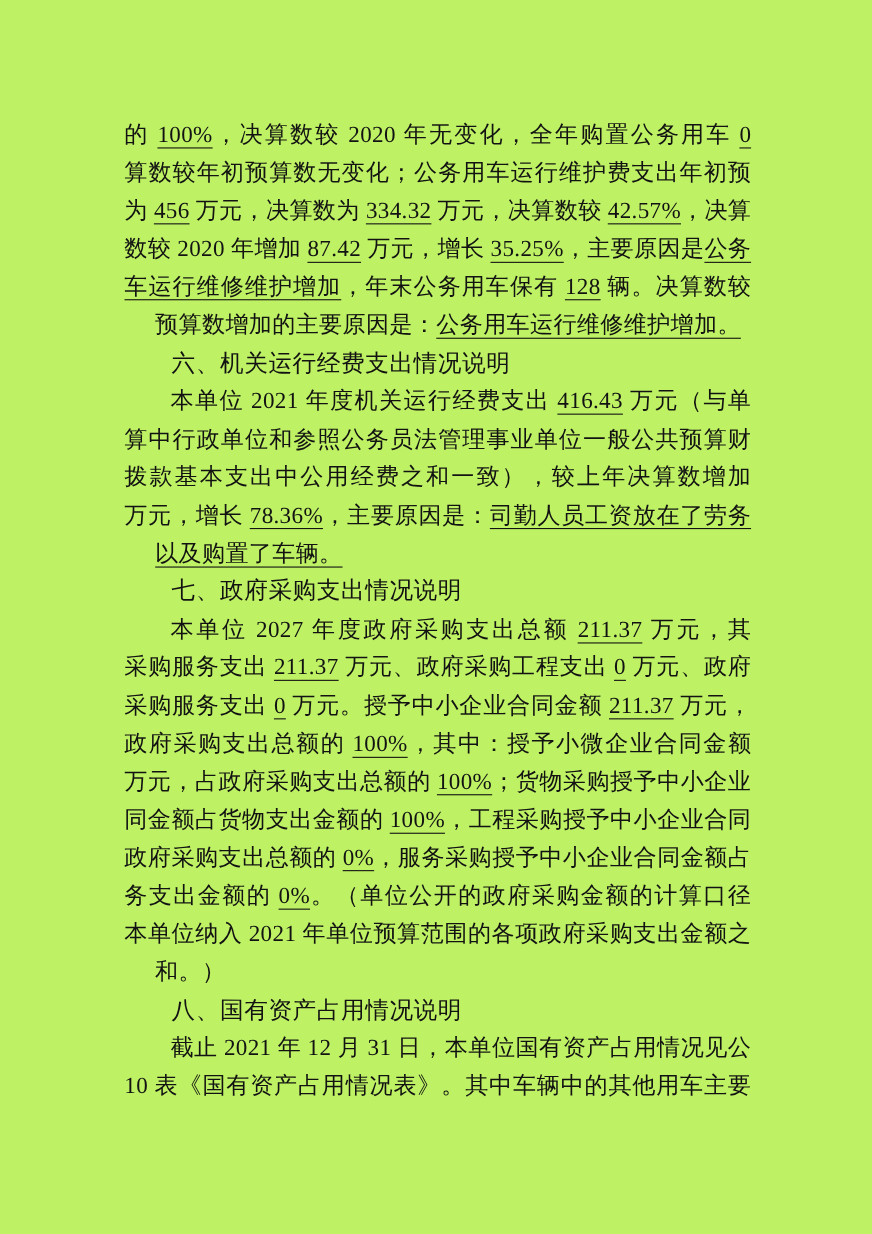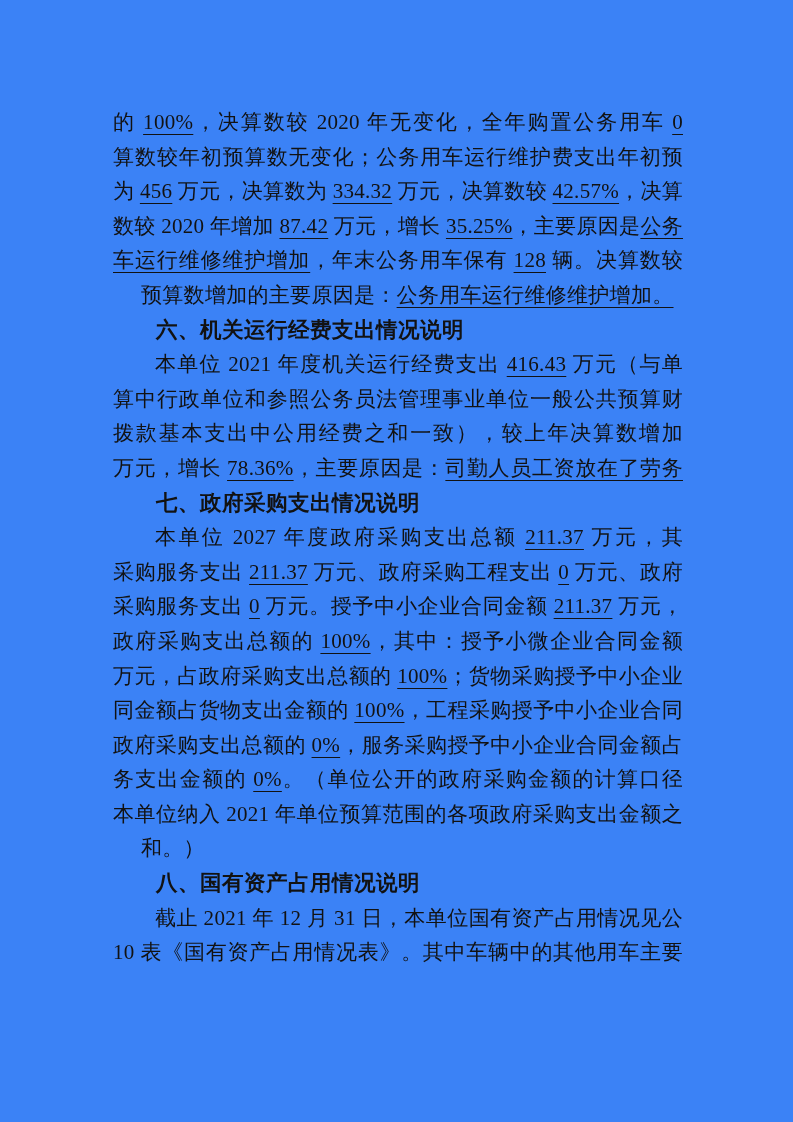--- a/index.html
+++ b/index.html
@@ -4,21 +4,21 @@
 <style>
   html, body {
     margin: 0;
     padding: 0;
     background: #ffffff;
   }
   .page {
     position: relative;
     width: 793px;
     height: 1122px;
-    background: #3b82f6;
+    background: #bef264;
     overflow: hidden;
     color: #121212;
     font-family: "Liberation Serif", serif;
   }
   .text-block {
     position: absolute;
     left: 113px;
     top: 105px;
     width: 570px;
   }
@@ -37,21 +37,21 @@
   .line.endline {
     text-align: left;
     text-align-last: left;
     margin-left: 28px;
   }
   .line.indent {
     text-indent: 2em;
   }
   .line.heading {
     font-family: "Liberation Sans", sans-serif;
-    font-weight: bold;
+    font-weight: normal;
     font-size: 21.5px;
     text-align: left;
     text-align-last: left;
     letter-spacing: 0.5px;
   }
   .u {
     text-decoration: underline;
     text-underline-offset: 5px;
     text-decoration-thickness: 1px;
   }
@@ -65,20 +65,21 @@
       <div class="line body fill"><span>算数较年初预算数无变化；公务用车运行维护费支出年初预算数</span></div>
       <div class="line body fill"><span>为 </span><span class="u">456</span><span> 万元，决算数为 </span><span class="u">334.32</span><span> 万元，决算数较 </span><span class="u">42.57%</span><span>，决算</span></div>
       <div class="line body fill"><span>数较 2020 年增加 </span><span class="u">87.42</span><span> 万元，增长 </span><span class="u">35.25%</span><span>，主要原因是</span><span class="u">公务用</span></div>
       <div class="line body fill"><span class="u">车运行维修维护增加</span><span>，年末公务用车保有 </span><span class="u">128</span><span> 辆。决算数较年初</span></div>
       <div class="line body endline"><span>预算数增加的主要原因是：</span><span class="u">公务用车运行维修维护增加。</span></div>
       <div class="line heading indent"><span>六、机关运行经费支出情况说明</span></div>
       <div class="line body fill indent"><span>本单位 2021 年度机关运行经费支出 </span><span class="u">416.43</span><span> 万元（与单位决</span></div>
       <div class="line body fill"><span>算中行政单位和参照公务员法管理事业单位一般公共预算财政</span></div>
       <div class="line body fill"><span>拨款基本支出中公用经费之和一致），较上年决算数增加 </span></div>
       <div class="line body fill"><span>万元，增长 </span><span class="u">78.36%</span><span>，主要原因是：</span><span class="u">司勤人员工资放在了劳务费，</span></div>
+      <div class="line body endline"><span class="u">以及购置了车辆。</span></div>
       <div class="line heading indent"><span>七、政府采购支出情况说明</span></div>
       <div class="line body fill indent"><span>本单位 2027 年度政府采购支出总额 </span><span class="u">211.37</span><span> 万元，其中：政</span></div>
       <div class="line body fill"><span>采购服务支出 </span><span class="u">211.37</span><span> 万元、政府采购工程支出 </span><span class="u">0</span><span> 万元、政府</span></div>
       <div class="line body fill"><span>采购服务支出 </span><span class="u">0</span><span> 万元。授予中小企业合同金额 </span><span class="u">211.37</span><span> 万元，占</span></div>
       <div class="line body fill"><span>政府采购支出总额的 </span><span class="u">100%</span><span>，其中：授予小微企业合同金额 </span></div>
       <div class="line body fill"><span>万元，占政府采购支出总额的 </span><span class="u">100%</span><span>；货物采购授予中小企业合</span></div>
       <div class="line body fill"><span>同金额占货物支出金额的 </span><span class="u">100%</span><span>，工程采购授予中小企业合同金</span></div>
       <div class="line body fill"><span>政府采购支出总额的 </span><span class="u">0%</span><span>，服务采购授予中小企业合同金额占服</span></div>
       <div class="line body fill"><span>务支出金额的 </span><span class="u">0%</span><span>。（单位公开的政府采购金额的计算口径为：</span></div>
       <div class="line body fill"><span>本单位纳入 2021 年单位预算范围的各项政府采购支出金额之</span></div>

